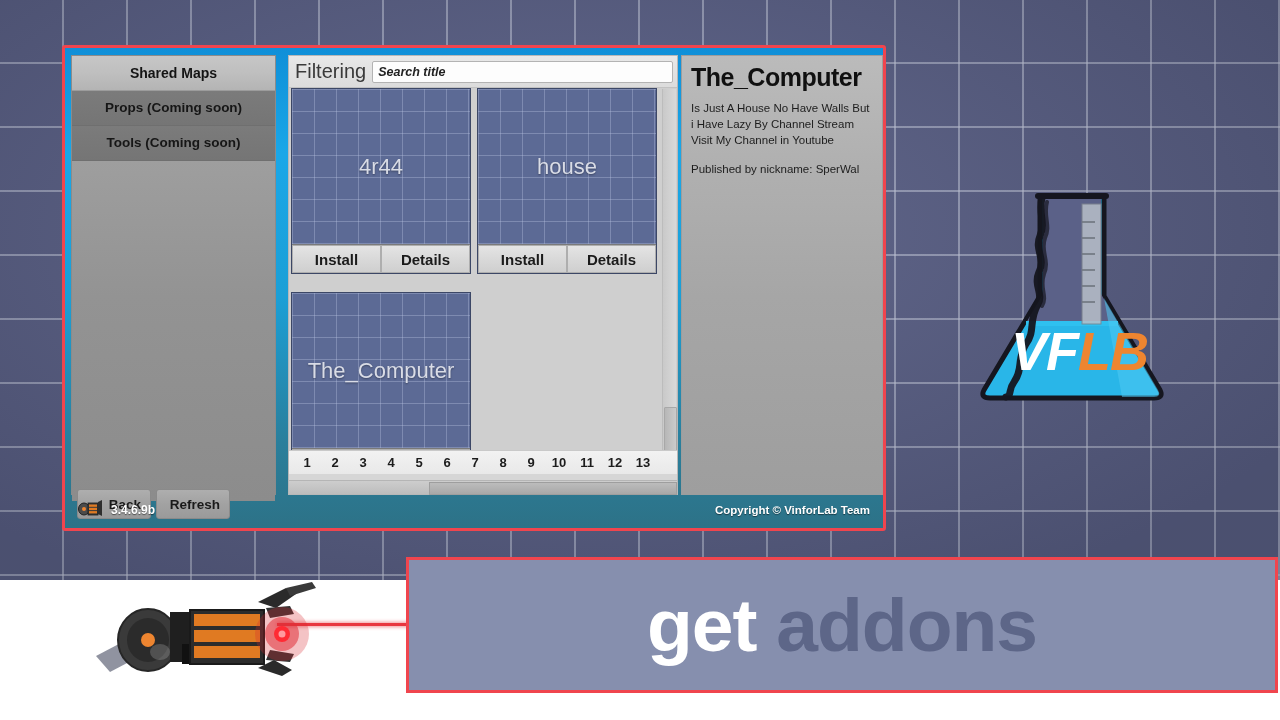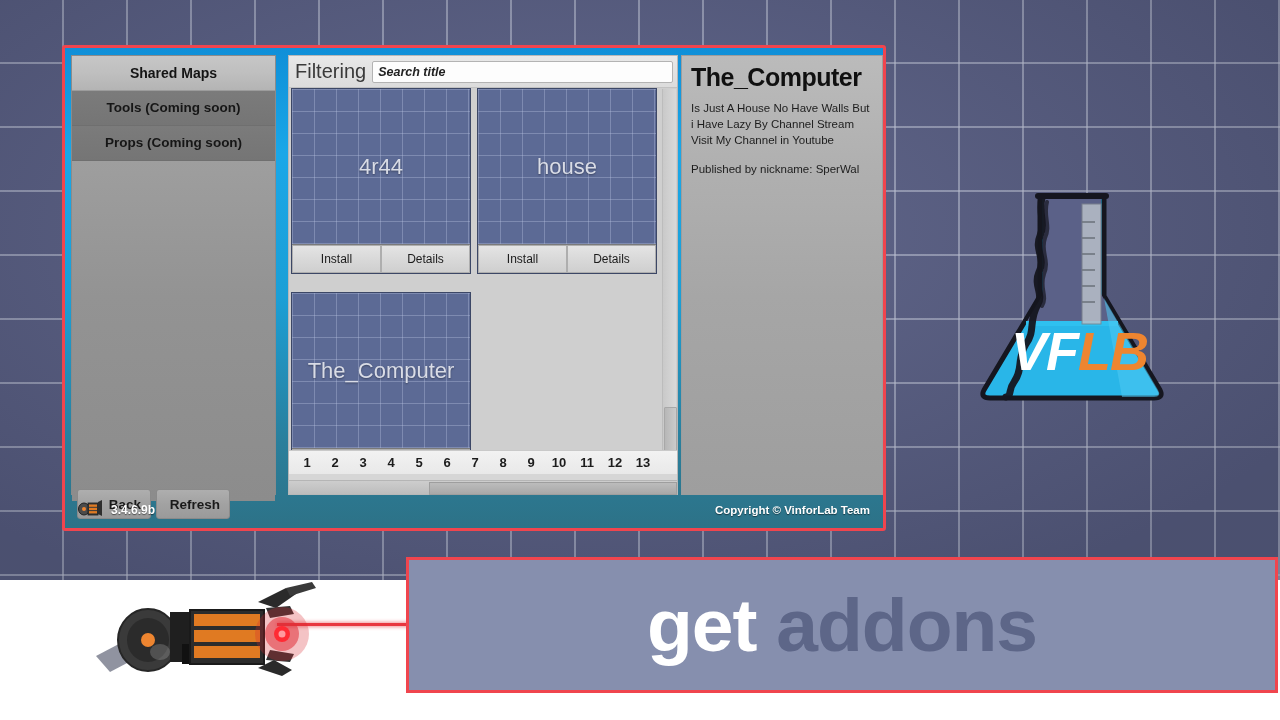--- a/index.html
+++ b/index.html
@@ -196,22 +196,22 @@
     white-space: nowrap;
     text-shadow: 0 1px 2px rgba(0,0,0,0.35);
   }
   .card-actions {
     display: flex;
     height: 28px;
     border-top: 1px solid #7a7a7a;
   }
   .card-btn {
     flex: 1;
-    font-size: 12px;
-    font-weight: normal;
+    font-size: 15px;
+    font-weight: bold;
     color: #1b1b1b;
     background: linear-gradient(180deg,#e4e4e4 0%, #d8d8d8 55%, #cfcfcf 100%);
     border: 1px solid #aeaeae;
     display: flex;
     align-items: center;
     justify-content: center;
     cursor: pointer;
     box-sizing: border-box;
   }
 
@@ -408,22 +408,22 @@
 </head>
 <body>
 
 <div id="stage">
 
   <div id="app-window">
     <div class="win-body">
 
       <div id="sidebar">
         <div class="side-header">Shared Maps</div>
+        <div class="side-item">Props (Coming soon)</div>
         <div class="side-item">Tools (Coming soon)</div>
-        <div class="side-item">Props (Coming soon)</div>
         <div class="side-spacer"></div>
       </div>
 
       <div id="side-buttons">
         <div class="sbtn">Back</div>
         <div class="sbtn">Refresh</div>
       </div>
 
       <div id="browse">
 

